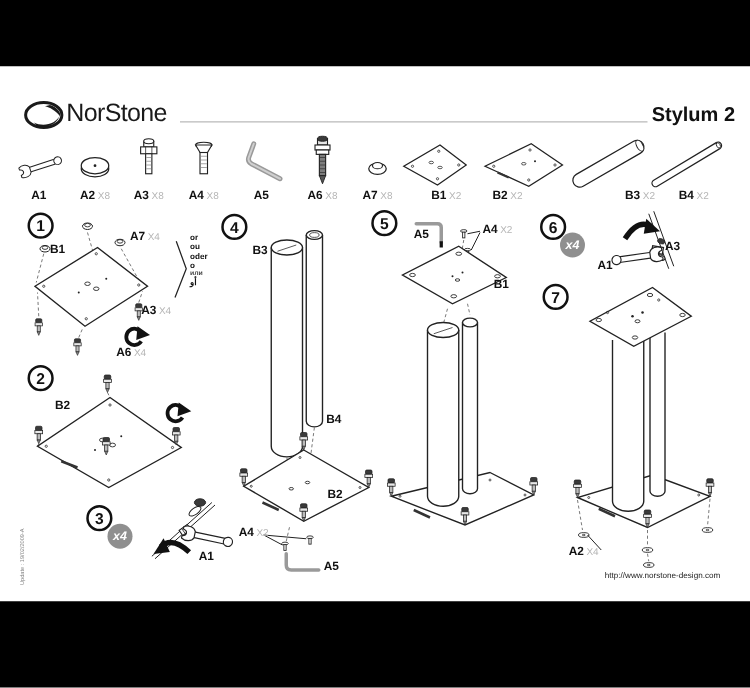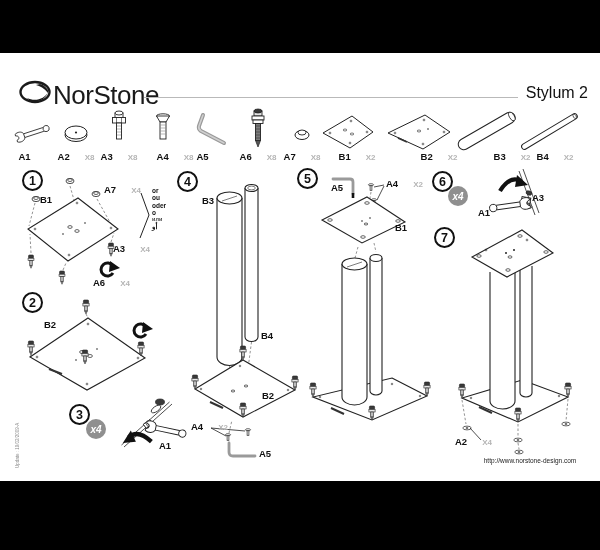--- a/index.html
+++ b/index.html
@@ -1,24 +1,24 @@
 <!DOCTYPE html>
 <html><head>
 <meta charset="utf-8">
 <style>
   *{margin:0;padding:0;box-sizing:border-box}
   html,body{width:600px;height:550px}
   body{position:relative;background:#000;font-family:"Liberation Sans",sans-serif;overflow:hidden}
   .page{position:absolute;left:0;top:53px;width:600px;height:428px;background:#fff}
   svg.canvas{position:absolute;left:0;top:0;width:600px;height:550px}
-  .brand{position:absolute;left:53px;top:80px;font-size:26px;font-weight:500;letter-spacing:-0.5px;color:#1a1a1a}
-  .product{position:absolute;right:12px;top:84px;font-size:16px;font-weight:normal;color:#111}
+  .brand{position:absolute;left:53px;top:80px;font-size:20px;font-weight:500;letter-spacing:-0.5px;color:#1a1a1a}
+  .product{position:absolute;right:12px;top:84px;font-size:16px;font-weight:bold;color:#111}
   .rule{position:absolute;left:144px;top:97px;width:374px;height:1px;background:#b9b9b9}
   .plabel{position:absolute;top:151px;width:44px;text-align:center;font-size:9.5px;font-weight:bold;color:#111;white-space:nowrap}
-  .qty{color:#b5b5b5;font-size:8px;margin-left:15px;font-weight:bold;font-style:normal}
+  .qty{color:#b5b5b5;font-size:8px;margin-left:2px;font-weight:normal;font-style:normal}
   .lbl{position:absolute;font-size:9.5px;font-weight:bold;color:#111;white-space:nowrap}
   .stepnum{position:absolute;width:21px;height:21px;border:2px solid #111;border-radius:50%;background:#fff;display:flex;align-items:center;justify-content:center;font-weight:bold;font-size:12.5px;color:#111;z-index:3}
   .badge{position:absolute;width:20px;height:20px;border-radius:50%;background:#8f8f8f;color:#fff;display:flex;align-items:center;justify-content:center;font-weight:bold;font-style:italic;font-size:10px;z-index:2}
   .orlist{position:absolute;left:152px;top:187px;color:#111}
   .orw{font-size:6.5px;font-weight:bold;line-height:7.3px}
   .orw.small{font-size:5.5px;line-height:7px;color:#444}
   .orw.ar{font-size:7px;line-height:8px}
   .url{position:absolute;left:460px;top:457px;width:140px;text-align:center;font-size:6.5px;color:#222}
   .margin-note{position:absolute;left:15px;top:468px;font-size:4.5px;color:#888;transform:rotate(-90deg);transform-origin:left top;white-space:nowrap}
 </style>
@@ -327,26 +327,26 @@
   </g>
 </svg>
 
 <span class="brand">NorStone</span>
 <span class="product">Stylum 2</span>
 <div class="rule"></div>
 
 <span class="plabel" style="left:10px"><b>A1</b><span class="qty"></span></span>
 <span class="plabel" style="left:54px"><b>A2</b><span class="qty">X8</span></span>
 <span class="plabel" style="left:97px"><b>A3</b><span class="qty">X8</span></span>
-<span class="plabel" style="left:153px"><b>A4</b><span class="qty">X8</span></span>
+<span class="plabel" style="left:141px"><b>A4</b><span class="qty">X8</span></span>
 <span class="plabel" style="left:188px"><b>A5</b><span class="qty"></span></span>
 <span class="plabel" style="left:236px"><b>A6</b><span class="qty">X8</span></span>
 <span class="plabel" style="left:280px"><b>A7</b><span class="qty">X8</span></span>
 <span class="plabel" style="left:335px"><b>B1</b><span class="qty">X2</span></span>
-<span class="plabel" style="left:417px"><b>B2</b><span class="qty">X2</span></span>
+<span class="plabel" style="left:384px"><b>B2</b><span class="qty">X2</span></span>
 <span class="plabel" style="left:490px"><b>B3</b><span class="qty">X2</span></span>
 <span class="plabel" style="left:533px"><b>B4</b><span class="qty">X2</span></span>
 
 <div class="stepnum" style="left:22px;top:170px">1</div>
 <div class="stepnum" style="left:22px;top:292px">2</div>
 <div class="stepnum" style="left:69px;top:404px">3</div>
 <div class="badge" style="left:86px;top:419px">x4</div>
 <div class="stepnum" style="left:177px;top:171px">4</div>
 <div class="stepnum" style="left:297px;top:168px">5</div>
 <div class="stepnum" style="left:432px;top:171px">6</div>

